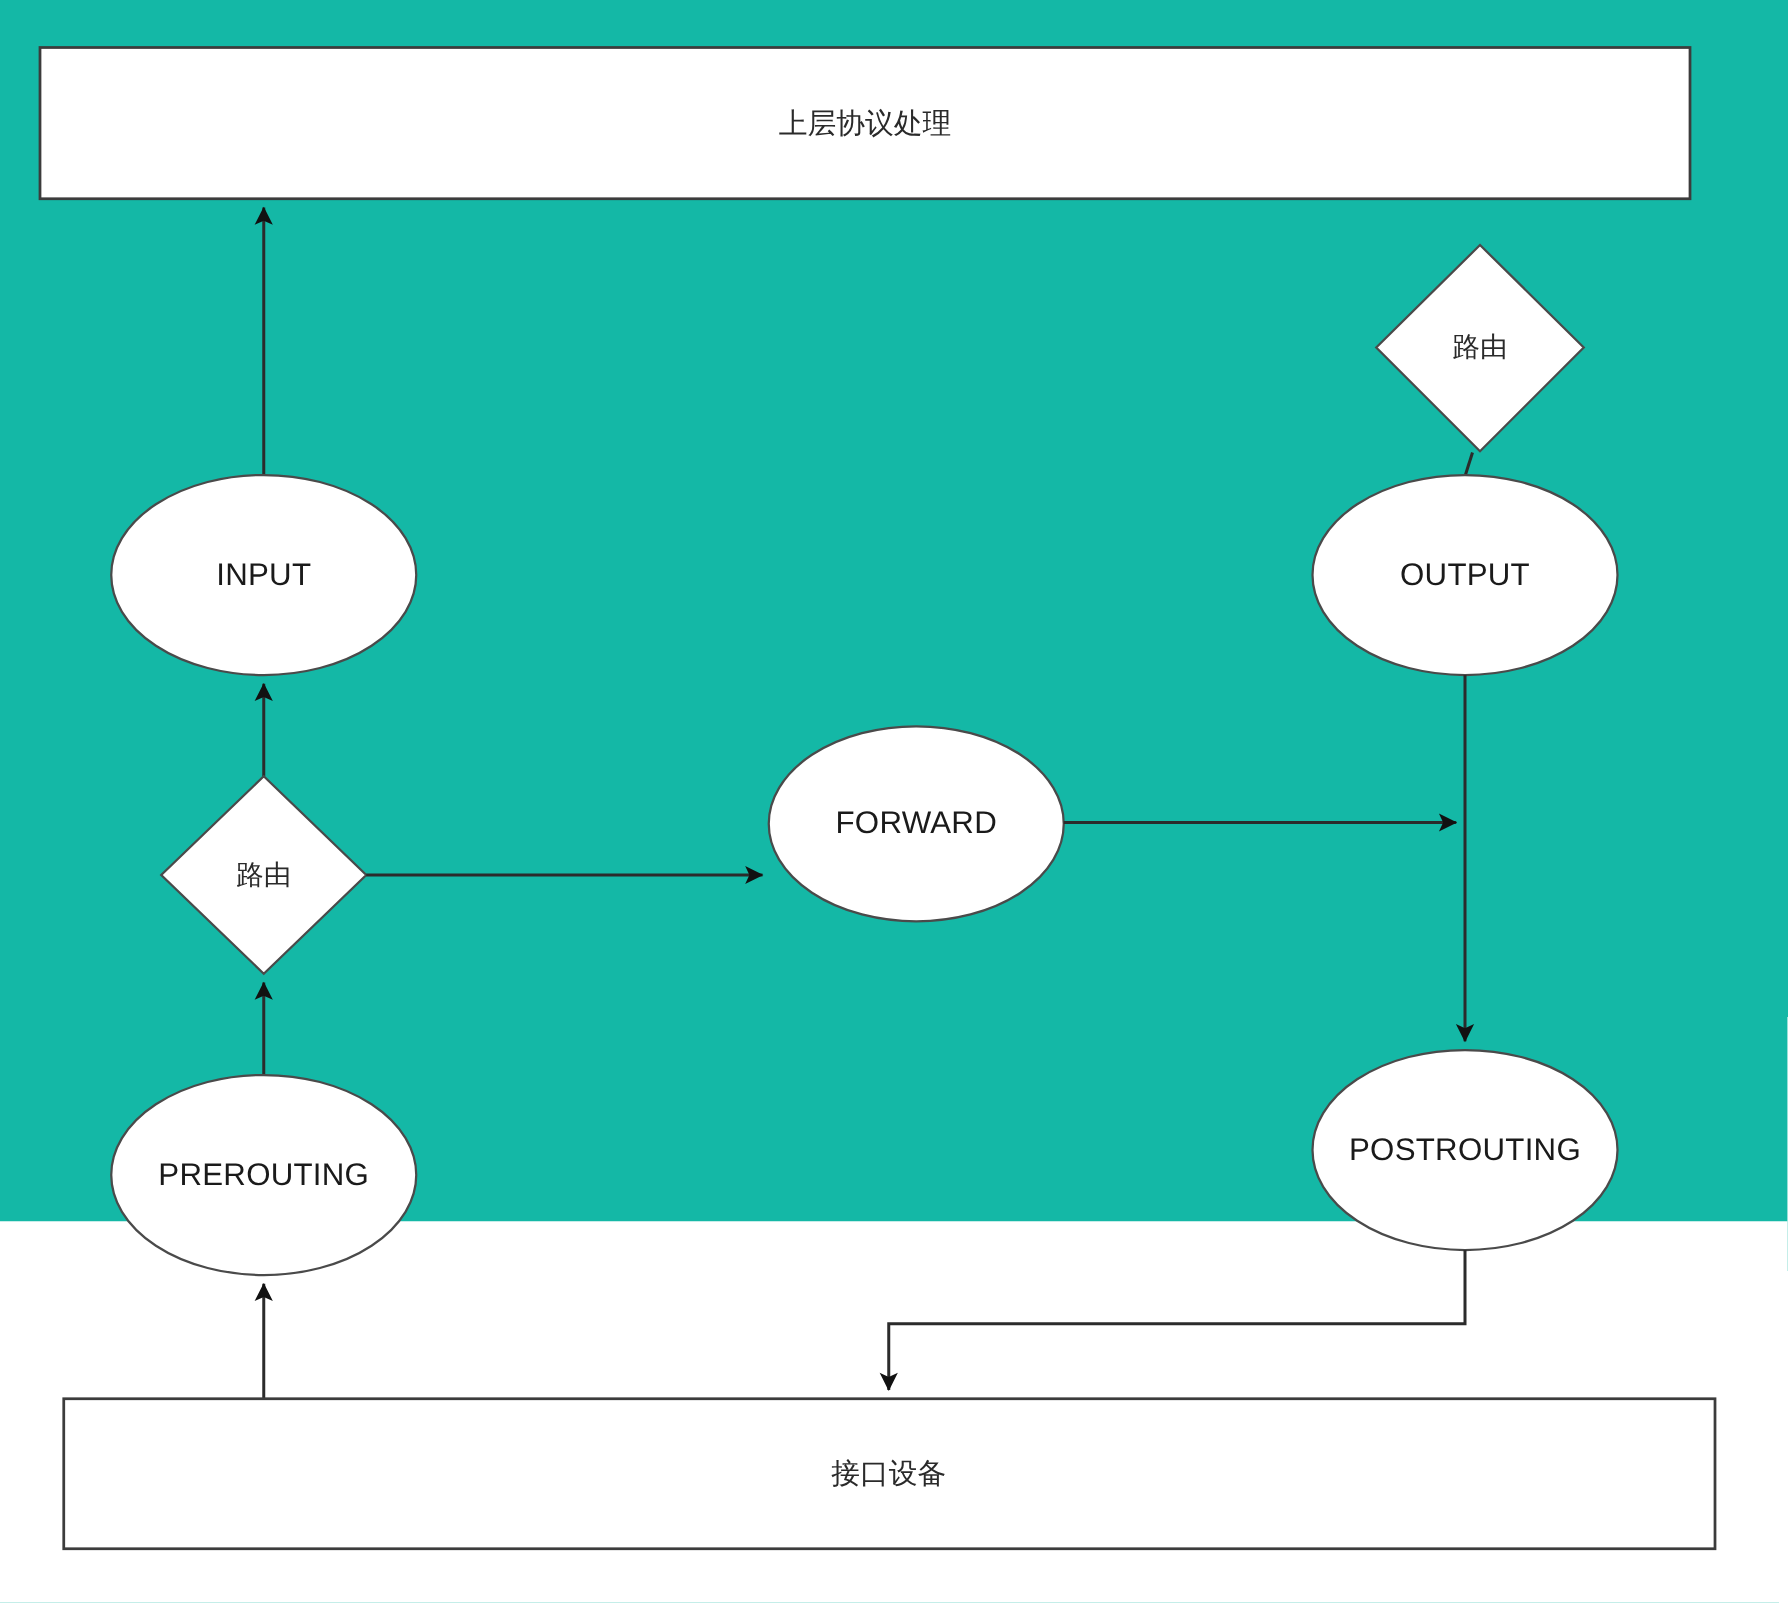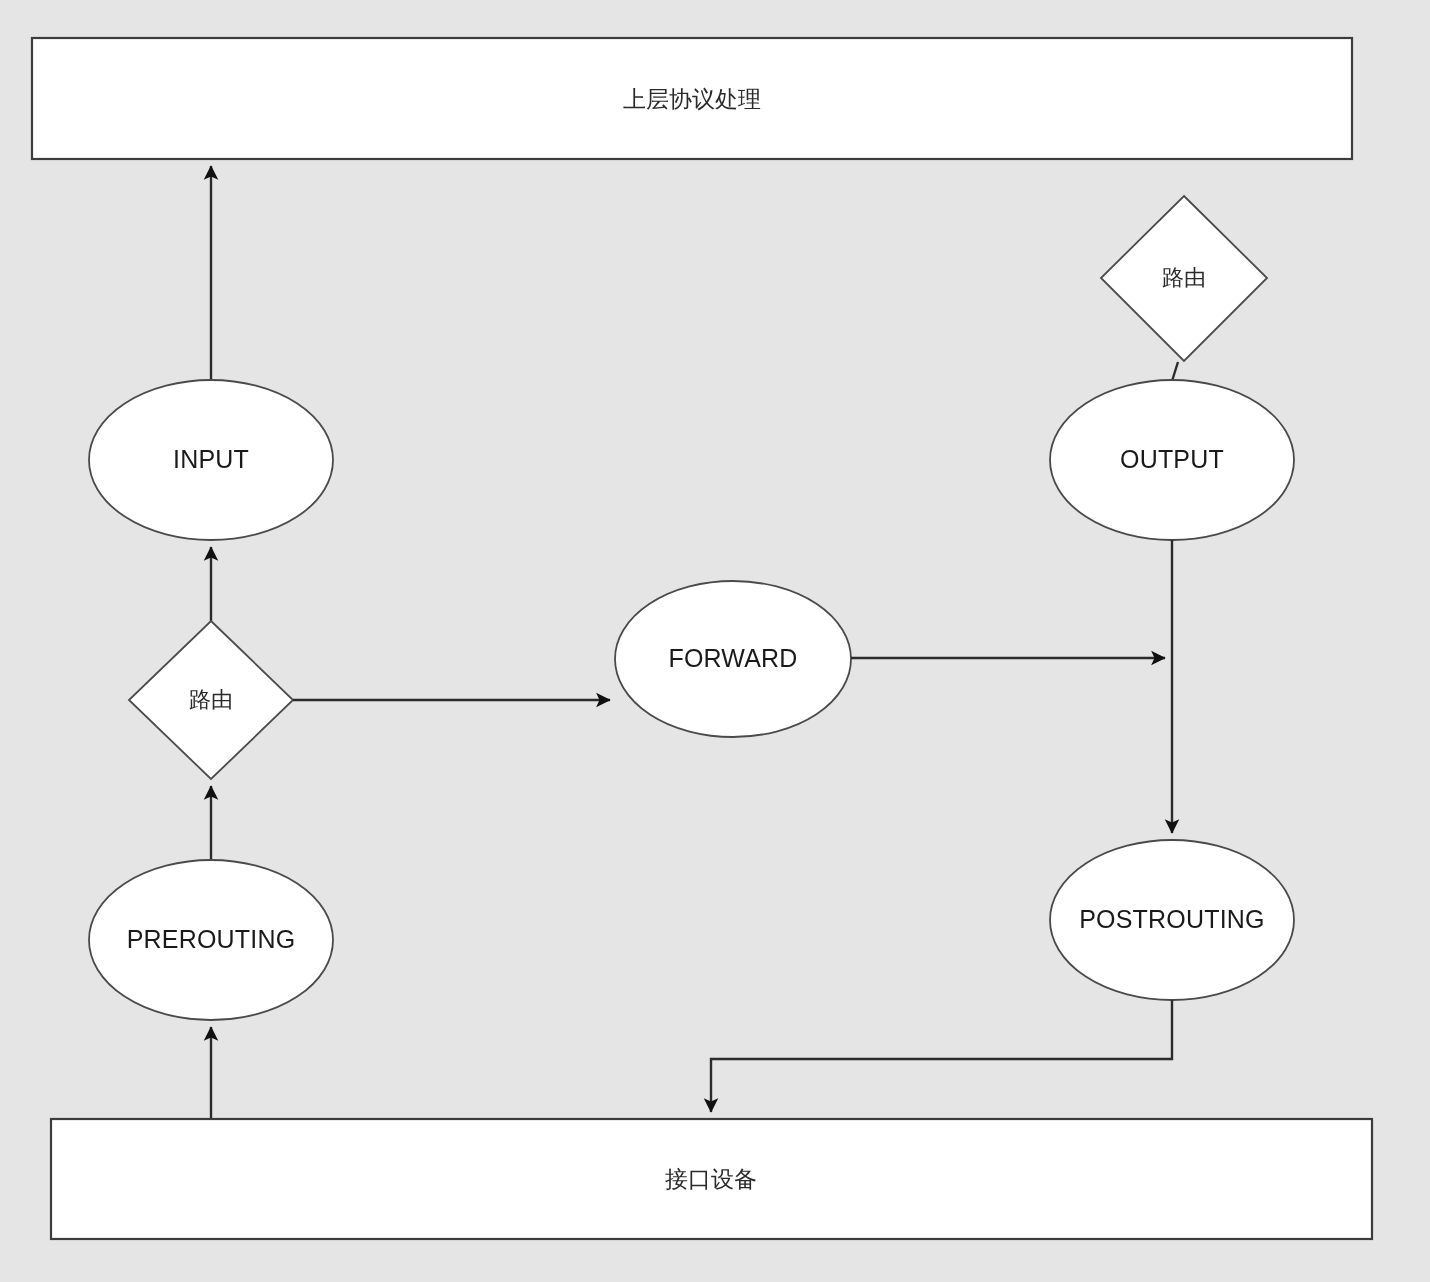--- a/index.html
+++ b/index.html
@@ -10,22 +10,22 @@
   }
   body {
     width: 1430px;
     height: 1282px;
     font-family: "Liberation Sans", "DejaVu Sans", sans-serif;
     overflow: hidden;
   }
   #diagram-root {
     position: relative;
     width: 1430px;
-    height: 1282px;
-    background: #e5e5e5;
+    height: 977px;
+    background: #14b8a6;
   }
   svg#flow-svg {
     display: block;
     width: 1430px;
     height: 1282px;
   }
   .shape-stroke {
     stroke: #3c3c3c;
     stroke-width: 2.2;
     fill: #ffffff;

